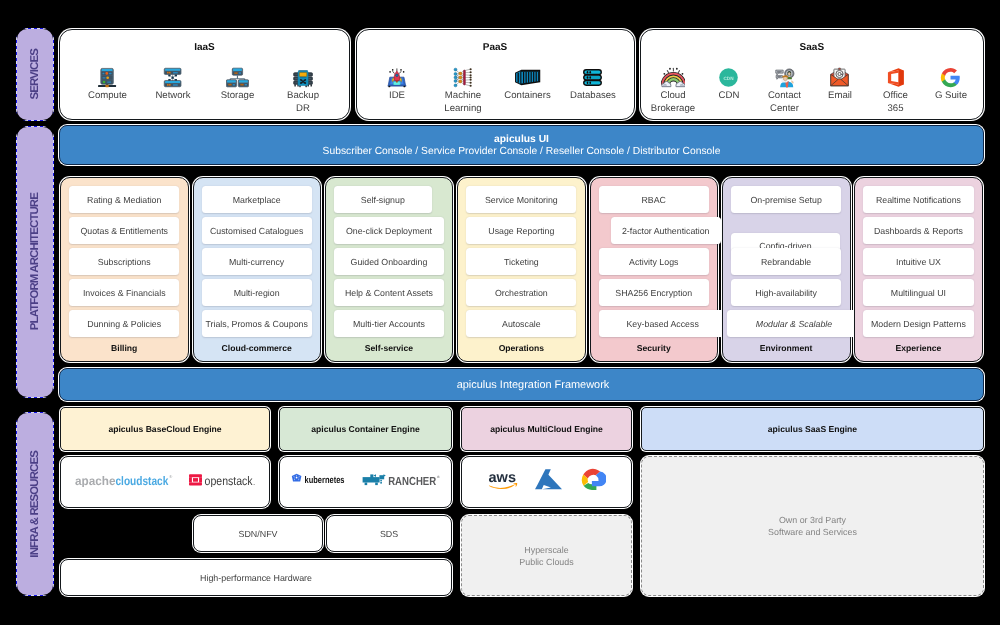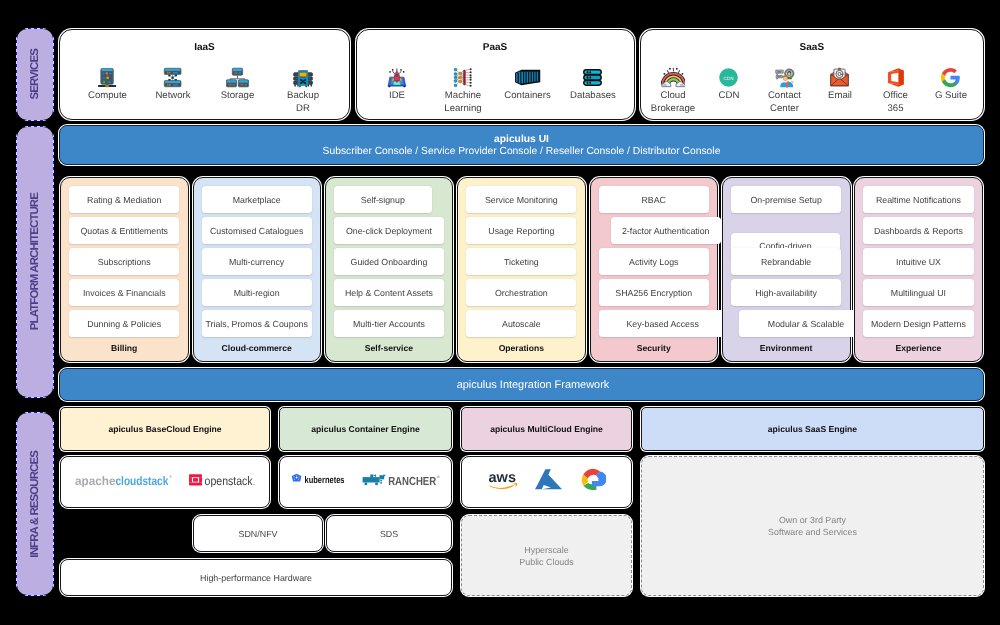--- a/index.html
+++ b/index.html
@@ -542,21 +542,21 @@
       </div>
 <div class="pitem" style="left:8px;top:55px;width:109px;height:26.5px;">
         <span>Config-driven</span>
       </div>
 <div class="pitem" style="left:8px;top:70.4px;width:110.20000000000002px;height:26.5px;">
         <span>Rebrandable</span>
       </div>
 <div class="pitem" style="left:8px;top:101.4px;width:110.20000000000002px;height:26.5px;">
         <span>High-availability</span>
       </div>
-<div class="pitem" style="left:16px;top:132.4px;width:134px;height:26.5px;">
+<div class="pitem" style="left:4px;top:132.4px;width:134px;height:26.5px;font-style:italic;">
         <span>Modular &amp; Scalable</span>
       </div>
 <div class="abs pfoot" style="left:0;top:164.5px;width:126.20000000000002px;">Environment</div>
 </div>
 <div class="abs pcol" style="left:854.3px;top:177px;width:128.70000000000005px;height:185px;background:#ecd2df;">
 <div class="pitem" style="left:8px;top:8.4px;width:110.30000000000004px;height:26.5px;">
         <span>Realtime Notifications</span>
       </div>
 <div class="pitem" style="left:8px;top:39.4px;width:110.30000000000004px;height:26.5px;">
         <span>Dashboards &amp; Reports</span>

